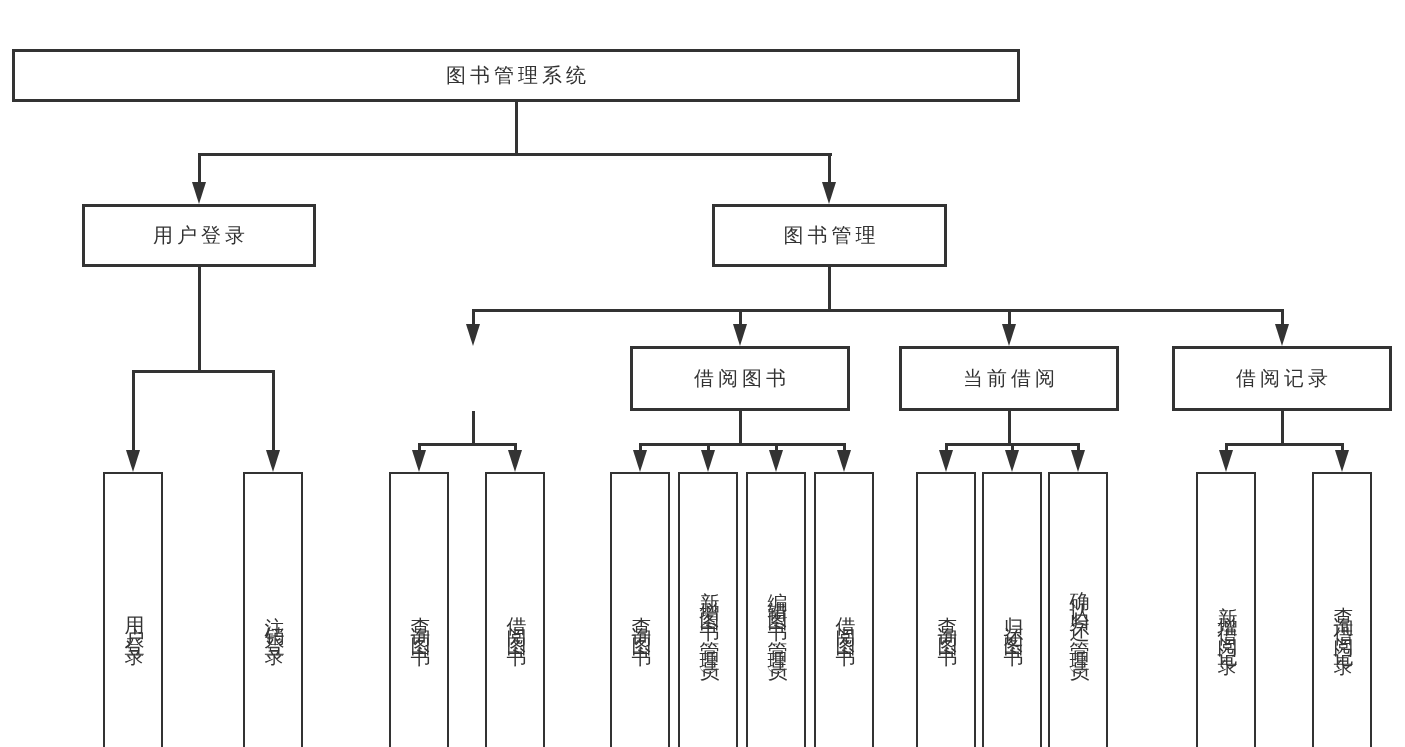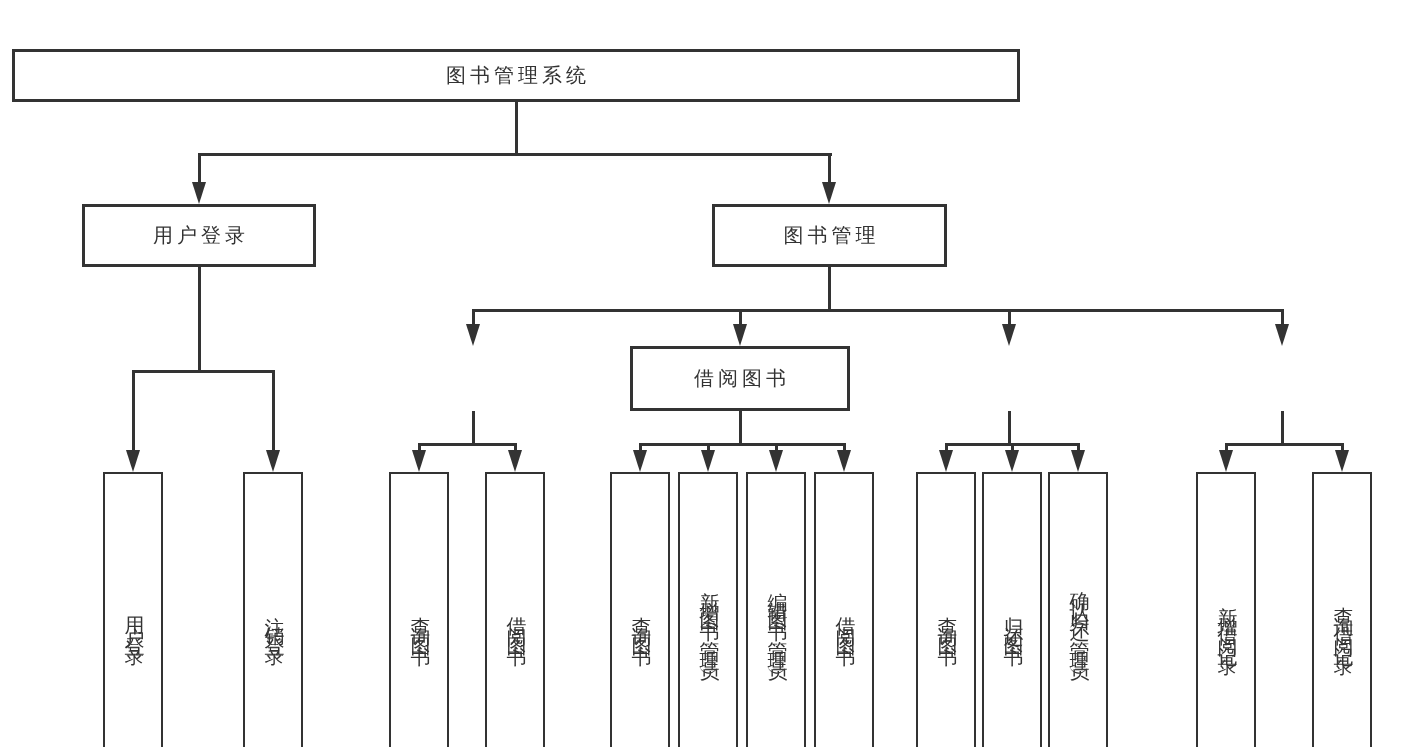--- a/index.html
+++ b/index.html
@@ -82,20 +82,26 @@
   <div class="vl" style="left:739px;top:274px;height:17px"></div>
   <div class="ah" style="left:733px;top:289px"></div>
   <div class="vl" style="left:1008px;top:274px;height:17px"></div>
   <div class="ah" style="left:1002px;top:289px"></div>
   <div class="vl" style="left:1281px;top:274px;height:17px"></div>
   <div class="ah" style="left:1275px;top:289px"></div>
 
   <div class="hbox" style="left:630px;top:311px;width:220px;height:65px">
     <span class="lbl">借阅图书</span>
   </div>
+  <div class="hbox" style="left:899px;top:311px;width:220px;height:65px">
+    <span class="lbl">当前借阅</span>
+  </div>
+  <div class="hbox" style="left:1172px;top:311px;width:220px;height:65px">
+    <span class="lbl">借阅记录</span>
+  </div>
 
   <div class="vl" style="left:472px;top:376px;height:35px"></div>
   <div class="hl" style="left:418px;top:408px;width:99px"></div>
   <div class="vl" style="left:418px;top:408px;height:9px"></div>
   <div class="ah" style="left:412px;top:415px"></div>
   <div class="vl" style="left:514px;top:408px;height:9px"></div>
   <div class="ah" style="left:508px;top:415px"></div>
 
   <div class="vl" style="left:739px;top:376px;height:35px"></div>
   <div class="hl" style="left:639px;top:408px;width:206px"></div>

